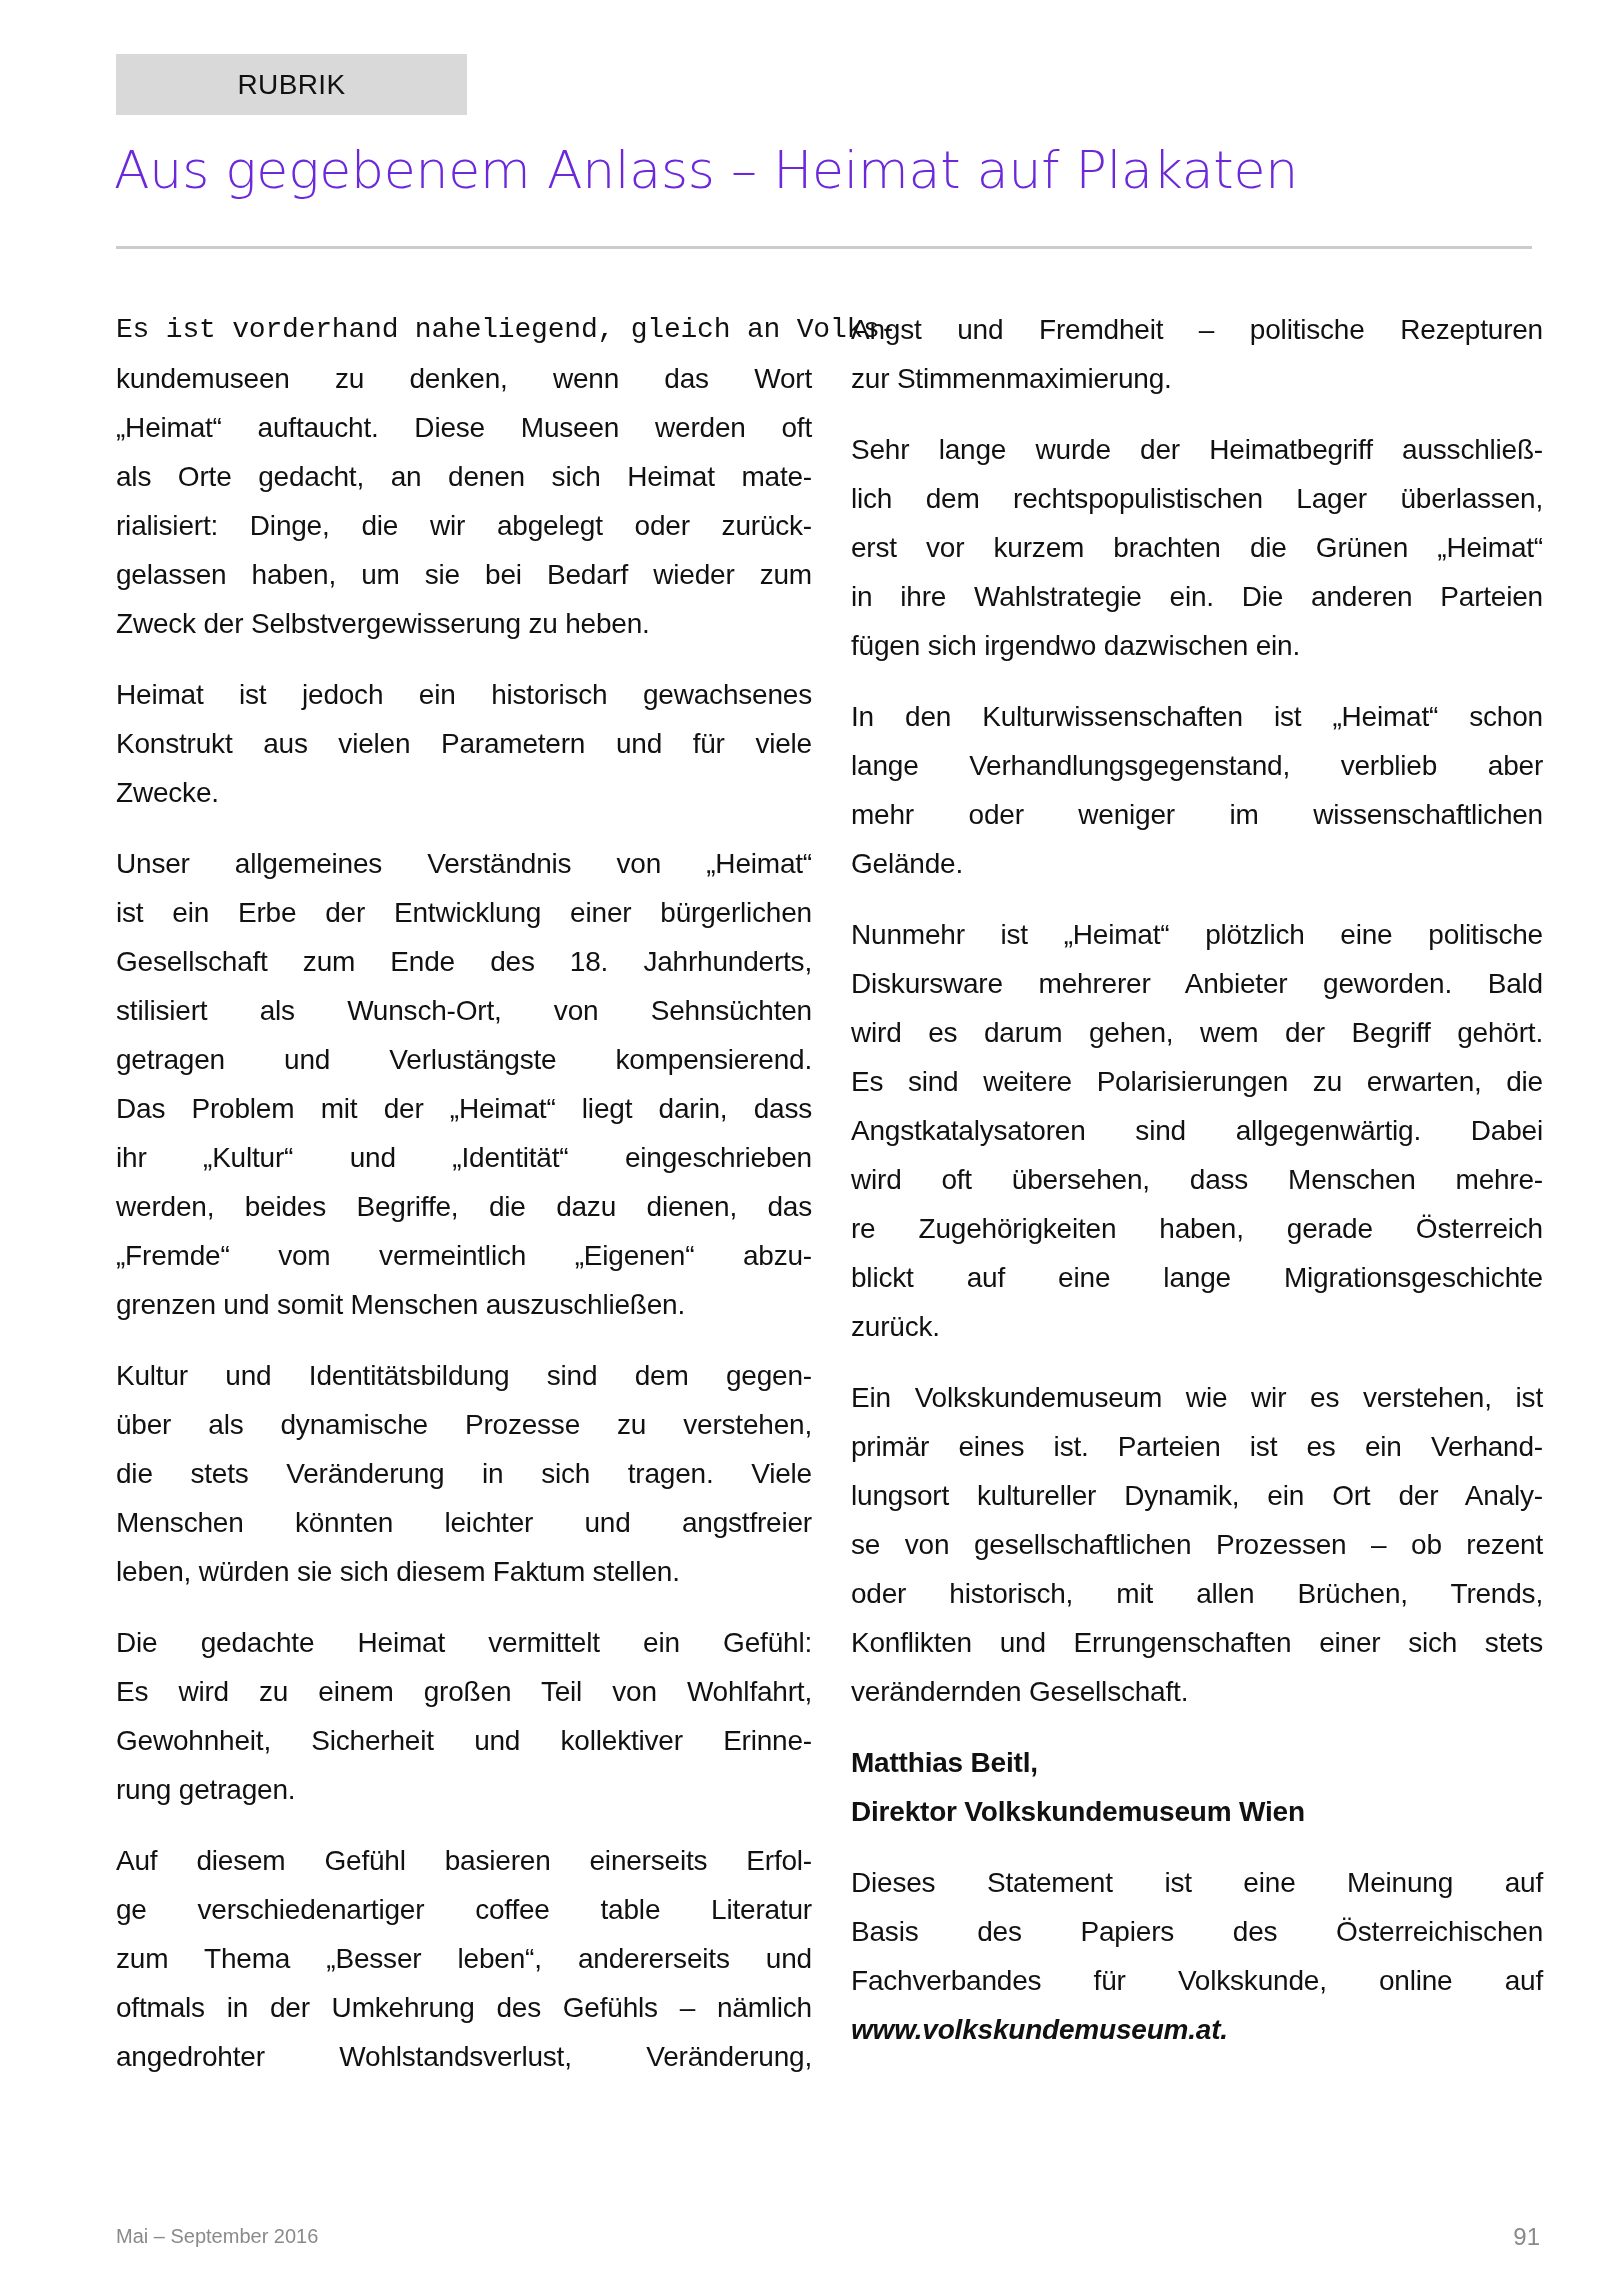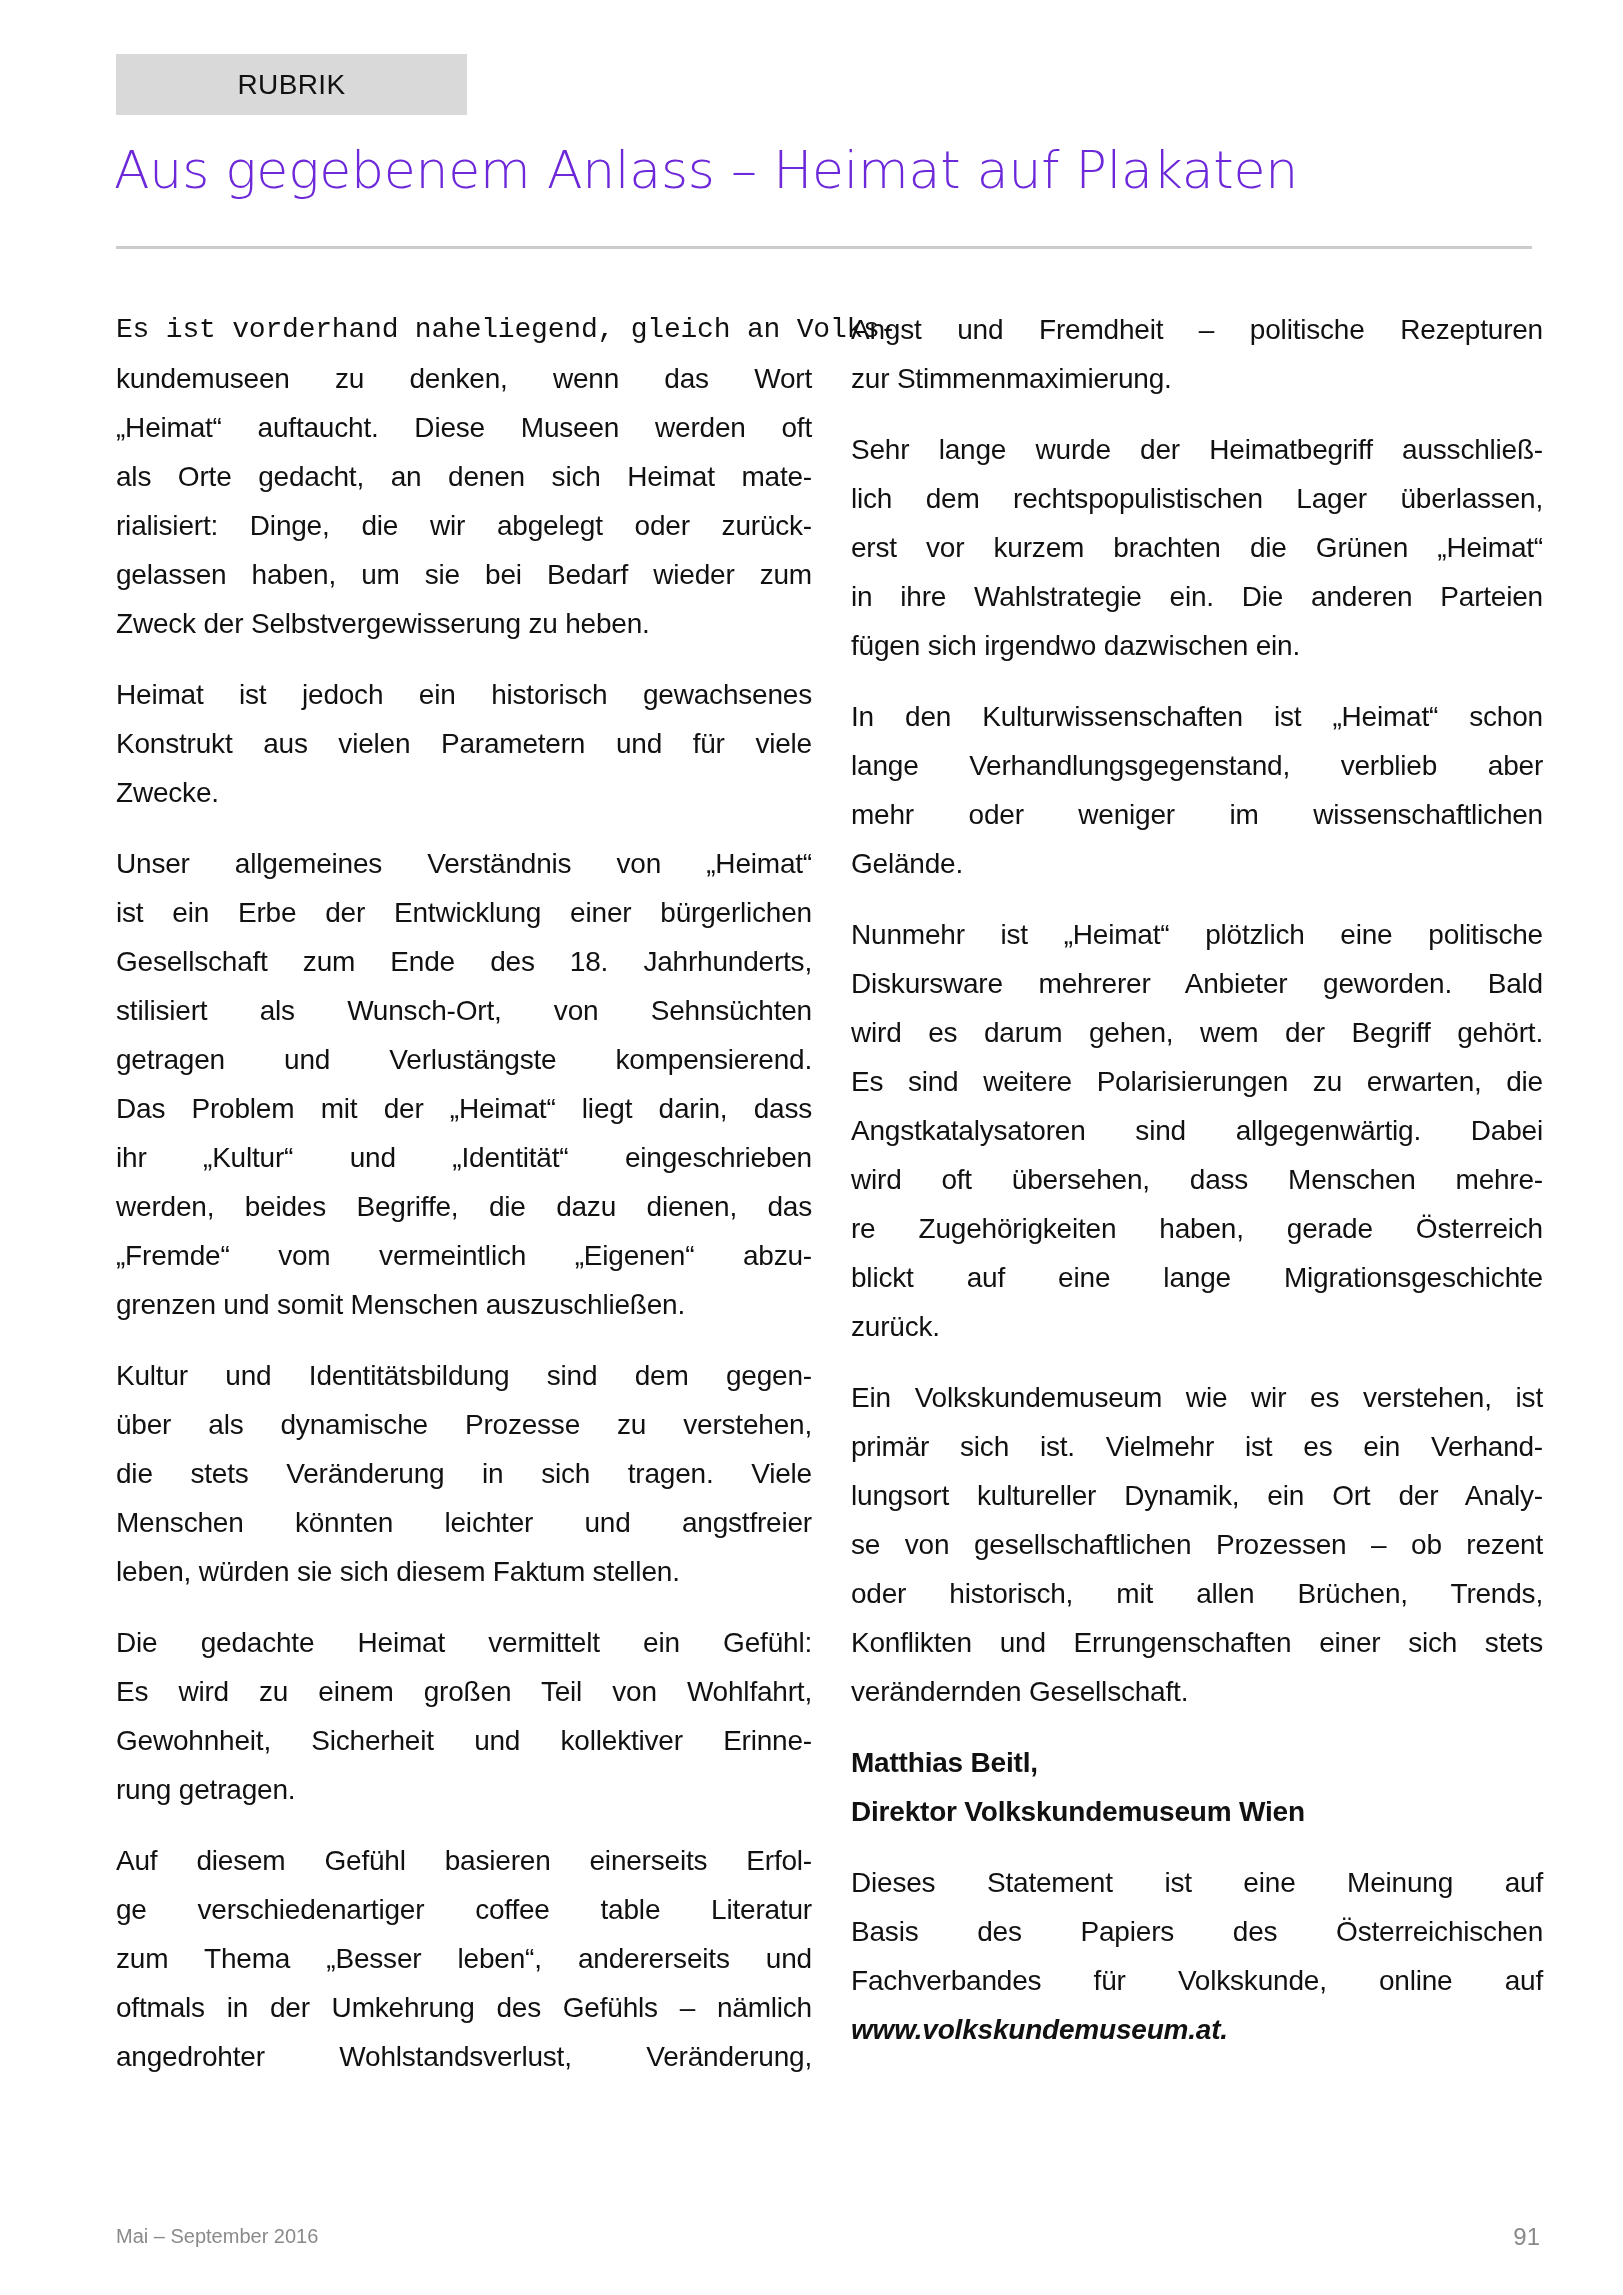--- a/index.html
+++ b/index.html
@@ -110,21 +110,21 @@
         <span class="line" style="display: block;">wird es darum gehen, wem der Begriff gehört.</span>
         <span class="line" style="display: block;">Es sind weitere Polarisierungen zu erwarten, die</span>
         <span class="line" style="display: block;">Angstkatalysatoren sind allgegenwärtig. Dabei</span>
         <span class="line" style="display: block;">wird oft übersehen, dass Menschen mehre-</span>
         <span class="line" style="display: block;">re Zugehörigkeiten haben, gerade Österreich</span>
         <span class="line" style="display: block;">blickt auf eine lange Migrationsgeschichte</span>
         <span class="line last" style="display: block;">zurück.</span>
       </div>
       <div class="para">
         <span class="line" style="display: block;">Ein Volkskundemuseum wie wir es verstehen, ist</span>
-        <span class="line" style="display: block;">primär sich ist. Vielmehr ist es ein Verhand-</span>
+        <span class="line" style="display: block;">primär eines ist. Parteien ist es ein Verhand-</span>
         <span class="line" style="display: block;">lungsort kultureller Dynamik, ein Ort der Analy-</span>
         <span class="line" style="display: block;">se von gesellschaftlichen Prozessen – ob rezent</span>
         <span class="line" style="display: block;">oder historisch, mit allen Brüchen, Trends,</span>
         <span class="line" style="display: block;">Konflikten und Errungenschaften einer sich stets</span>
         <span class="line last" style="display: block;">verändernden Gesellschaft.</span>
       </div>
     </div>
   <div class="para bold">
     <span class="line" style="text-align-last: left; display: block;">Matthias Beitl,</span>
     <span class="line last" style="display: block;">Direktor Volkskundemuseum Wien</span>

